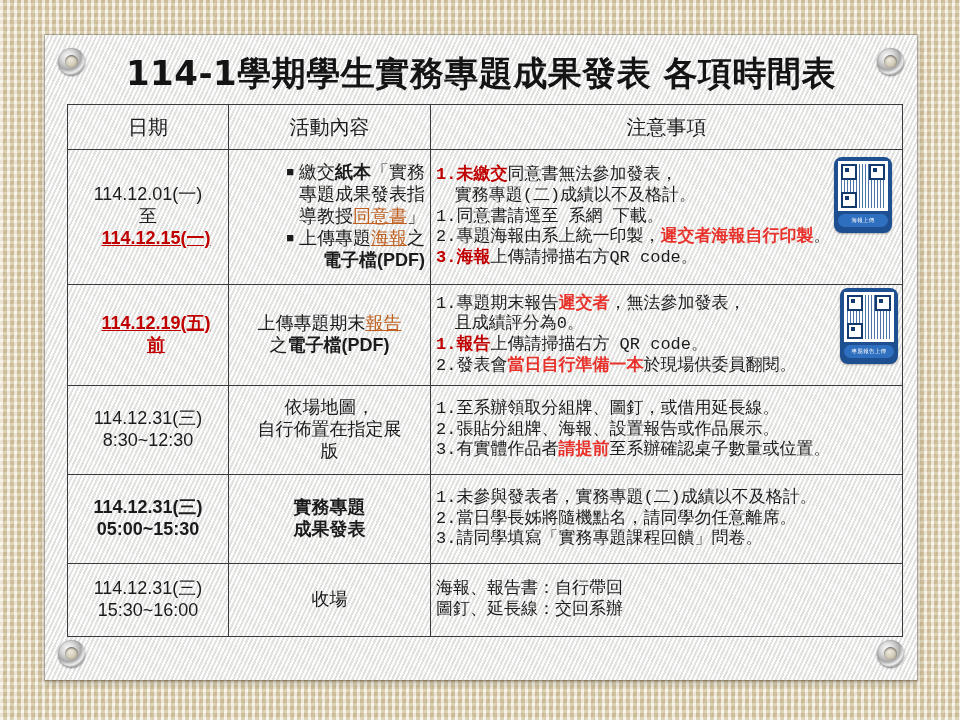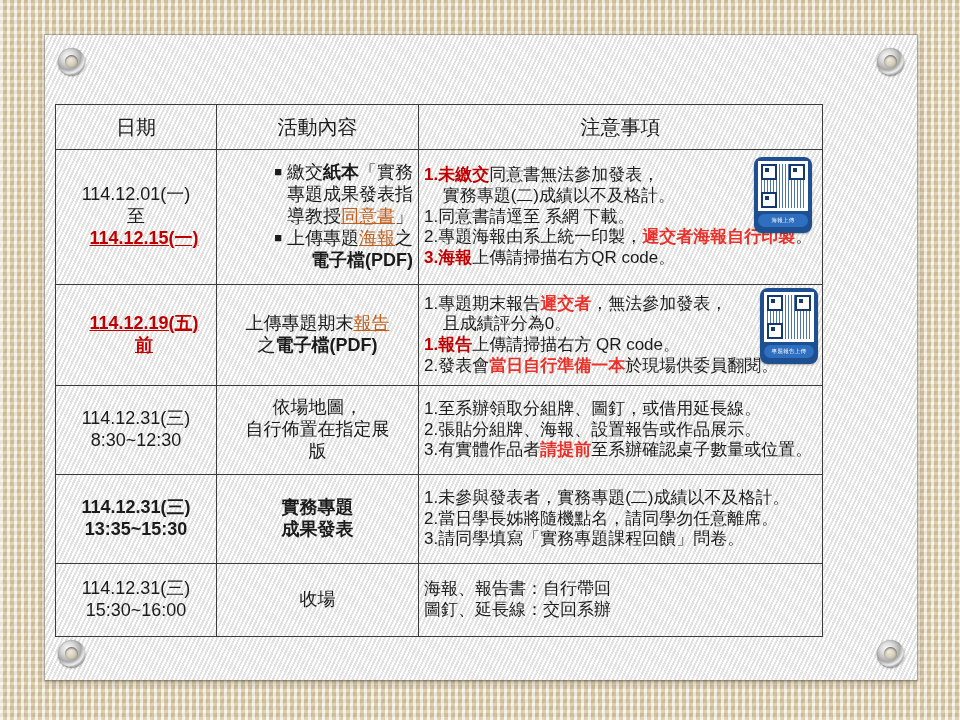--- a/index.html
+++ b/index.html
@@ -56,21 +56,21 @@
   #title{
     position:absolute;left:0;top:16px;width:100%;
     text-align:center;
     font-size:34px;font-weight:bold;color:#141414;
     letter-spacing:.5px;white-space:nowrap;
     font-family:"DejaVu Sans","Liberation Sans",sans-serif;
   }
 
   
   #schedule-table{
-    position:absolute;left:10px;top:69px;width:768px;
+    position:absolute;left:22px;top:69px;width:836px;
     border-collapse:collapse;
     table-layout:fixed;
     background:transparent;
   }
   #schedule-table th,#schedule-table td{
     border:1.6px solid #3a3a3a;
     padding:3px 5px;
     vertical-align:middle;
     color:#1b1b1b;
     line-height:1.22;
@@ -81,21 +81,21 @@
   .c-date{width:150px;text-align:center;font-size:18px;}
   .c-act{width:191px;text-align:center;font-size:18px;}
   .c-note{text-align:left;font-size:17px;position:relative;margin-top:44px;}
 
   .r-red{color:#c00000;font-weight:bold;}
   .u-red{color:#c00000;font-weight:bold;text-decoration:underline;margin-left:16px;}
   .em-red{color:#e8312a;font-weight:bold;}
   .em-dred{color:#c00000;font-weight:bold;}
   .em-orange{color:#c06020;text-decoration:underline;}
   .sq{font-size:13px;vertical-align:2px;}
-  .note-line{white-space:nowrap;}
+  .note-line{white-space:nowrap;font-family:Liberation Mono, monospace;}
   .note-indent{padding-left:1.1em;}
   .act-block{display:block;text-align:right;padding-left:2px;}
 
   
   .qr-badge{
     position:absolute;
     width:58px;height:76px;
     background:#1d4f91;
     border-radius:8px;
     box-sizing:border-box;
@@ -135,20 +135,21 @@
 
 <div id="canvas-bg"></div>
 
 <div id="board">
 
   <div class="grommet" id="grommet-tl"></div>
   <div class="grommet" id="grommet-tr"></div>
   <div class="grommet" id="grommet-bl"></div>
   <div class="grommet" id="grommet-br"></div>
 
+  <div id="title">114-1學期學生實務專題成果發表  各項時間表</div>
 
   <table id="schedule-table">
     <thead>
       <tr>
         <th class="c-date">日期</th>
         <th class="c-act">活動內容</th>
         <th class="c-note">注意事項</th>
       </tr>
     </thead>
     <tbody>
@@ -226,21 +227,21 @@
         <td class="c-note">
           <div class="note-line">1.至系辦領取分組牌、圖釘，或借用延長線。</div>
           <div class="note-line">2.張貼分組牌、海報、設置報告或作品展示。</div>
           <div class="note-line">3.有實體作品者<span class="em-red">請提前</span>至系辦確認桌子數量或位置。</div>
         </td>
       </tr>
 
       <tr>
         <td class="c-date r-red" style="height:82px">
           <div>114.12.31(三)</div>
-          <div>13:35~15:30</div>
+          <div>05:00~15:30</div>
         </td>
         <td class="c-act r-red">
           <div>實務專題</div>
           <div>成果發表</div>
         </td>
         <td class="c-note r-red" style="font-weight:normal">
           <div class="note-line">1.未參與發表者，實務專題(二)成績以不及格計。</div>
           <div class="note-line">2.當日學長姊將隨機點名，請同學勿任意離席。</div>
           <div class="note-line">3.請同學填寫「實務專題課程回饋」問卷。</div>
         </td>

